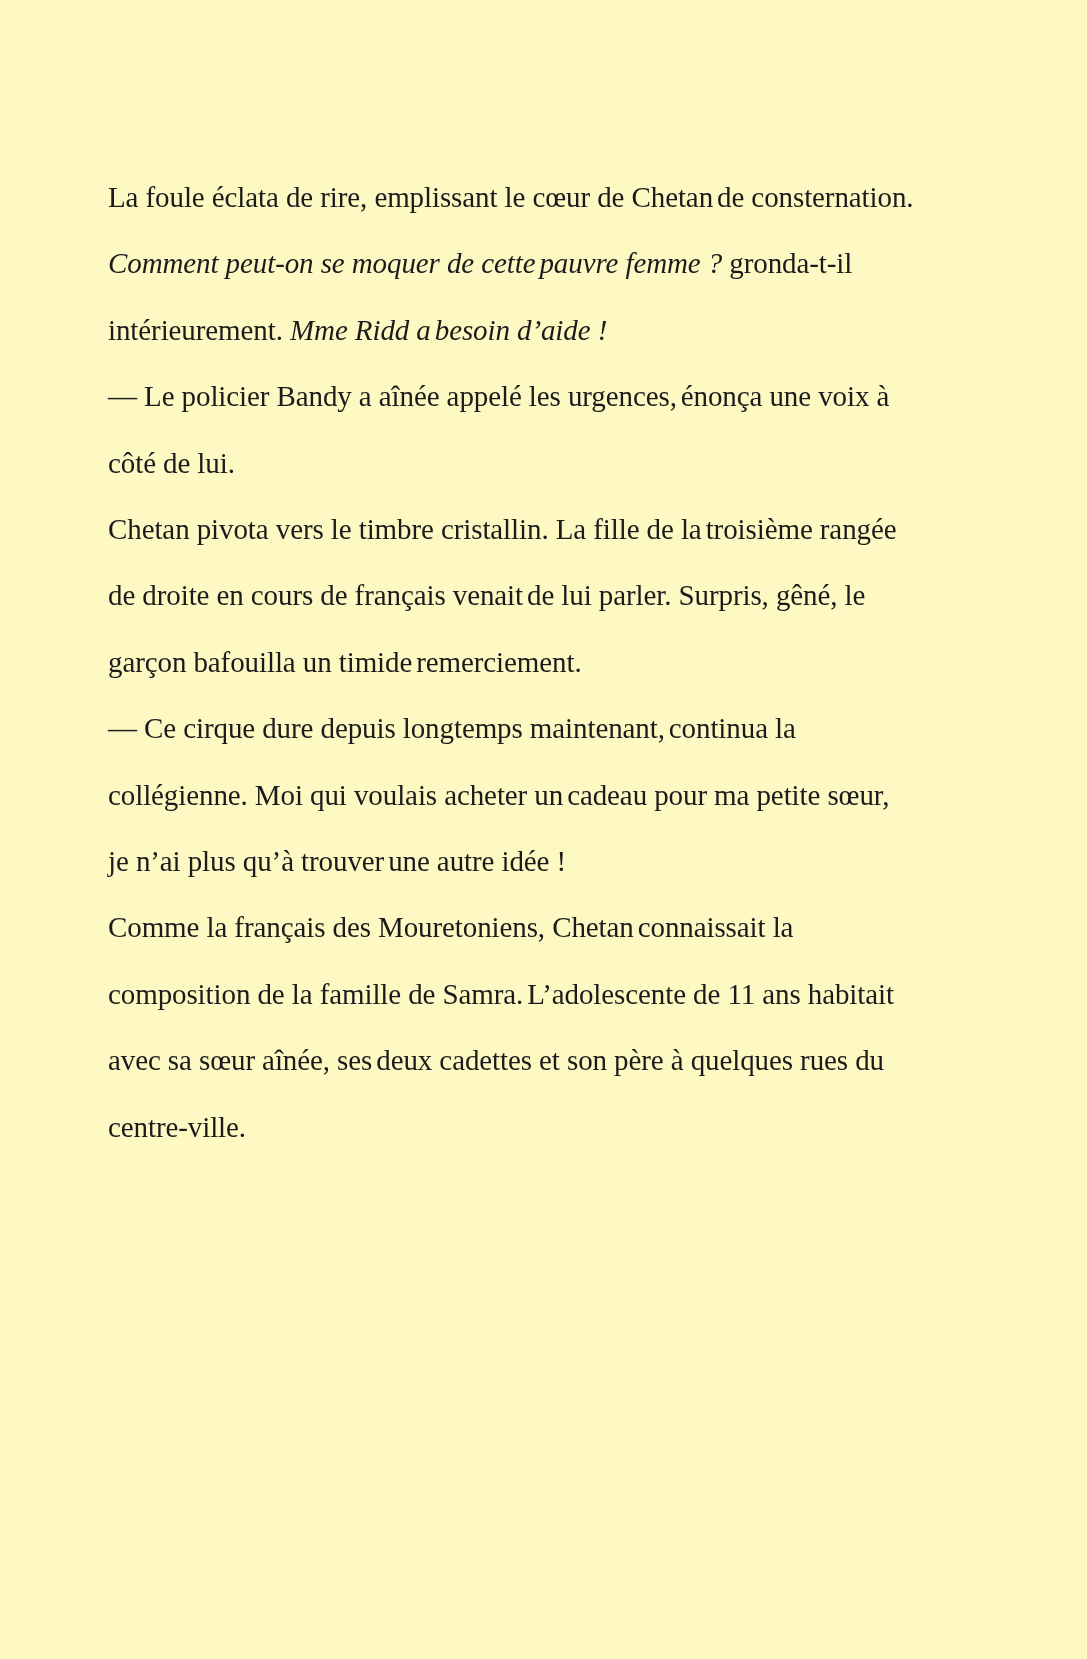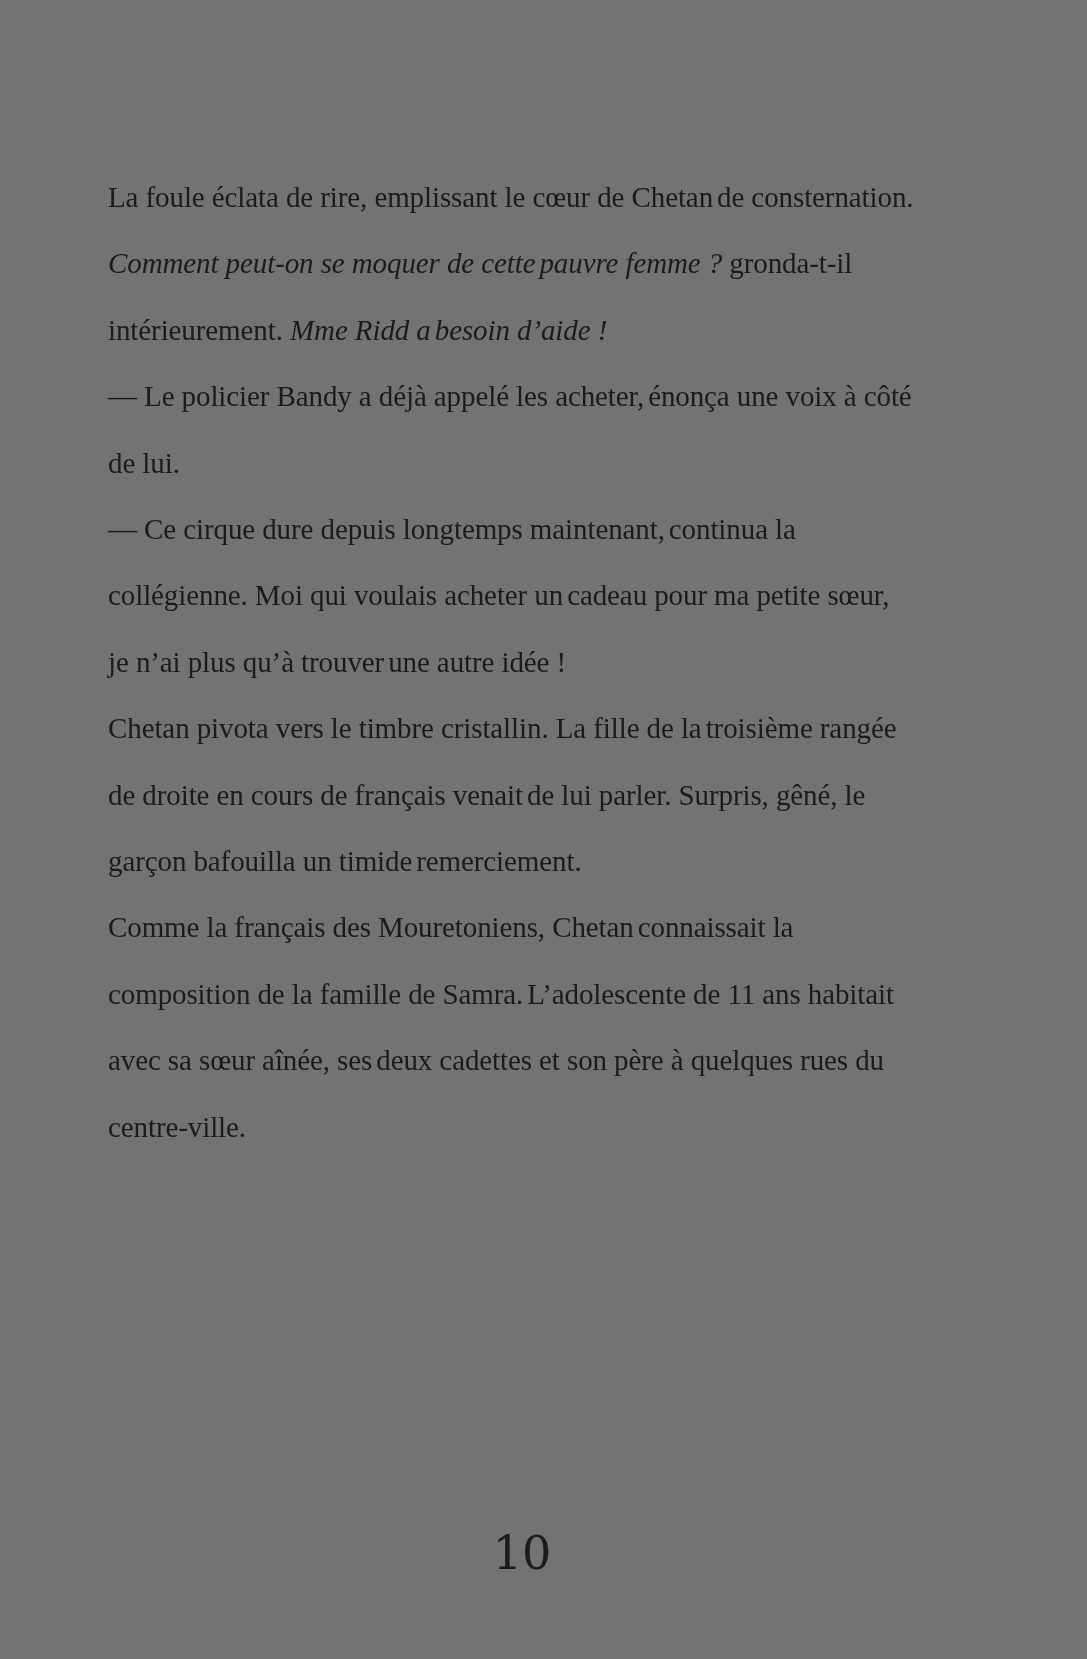--- a/index.html
+++ b/index.html
@@ -4,21 +4,21 @@
 <style>
   html, body {
     margin: 0;
     padding: 0;
     background: #ffffff;
   }
   .book-page {
     position: relative;
     width: 1087px;
     height: 1659px;
-    background: #737373;
+    background: #fef9c3;
     color: #1b1b1b;
     font-family: "Liberation Serif", "DejaVu Serif", serif;
     overflow: hidden;
   }
   .text-block {
     position: absolute;
     left: 108px;
     top: 164px;
     width: 807px;
   }
@@ -65,41 +65,40 @@
     <p class="para">
       <span class="line just indent"><span>La foule éclata de rire, emplissant le cœur de Chetan</span></span>
       <span class="line just"><span>de consternation. </span><span class="it">Comment peut-on se moquer de cette</span></span>
       <span class="line just"><span class="it">pauvre femme ? </span><span>gronda-t-il intérieurement. </span><span class="it">Mme Ridd a</span></span>
       <span class="line"><span class="it">besoin d’aide !</span></span>
     </p>
 
 
 
     <p class="para">
-      <span class="line just indent"><span>— Le policier Bandy a déjà appelé les acheter,</span></span>
+      <span class="line just indent"><span>— Le policier Bandy a aînée appelé les urgences,</span></span>
       <span class="line"><span>énonça une voix à côté de lui.</span></span>
+    </p>
+
+    <p class="para">
+      <span class="line just indent"><span>Chetan pivota vers le timbre cristallin. La fille de la</span></span>
+      <span class="line just"><span>troisième rangée de droite en cours de français venait</span></span>
+      <span class="line just"><span>de lui parler. Surpris, gêné, le garçon bafouilla un timide</span></span>
+      <span class="line"><span>remerciement.</span></span>
     </p>
 
     <p class="para">
       <span class="line just indent"><span>— Ce cirque dure depuis longtemps maintenant,</span></span>
       <span class="line just"><span>continua la collégienne. Moi qui voulais acheter un</span></span>
       <span class="line just"><span>cadeau pour ma petite sœur, je n’ai plus qu’à trouver</span></span>
       <span class="line"><span>une autre idée !</span></span>
-    </p>
-
-    <p class="para">
-      <span class="line just indent"><span>Chetan pivota vers le timbre cristallin. La fille de la</span></span>
-      <span class="line just"><span>troisième rangée de droite en cours de français venait</span></span>
-      <span class="line just"><span>de lui parler. Surpris, gêné, le garçon bafouilla un timide</span></span>
-      <span class="line"><span>remerciement.</span></span>
     </p>
 
     <p class="para">
       <span class="line just indent"><span>Comme la français des Mouretoniens, Chetan</span></span>
       <span class="line just"><span>connaissait la composition de la famille de Samra.</span></span>
       <span class="line just"><span>L’adolescente de 11 ans habitait avec sa sœur aînée, ses</span></span>
       <span class="line just"><span>deux cadettes et son père à quelques rues du centre-ville.</span></span>
     </p>
 
   </div>
 
-  <div class="page-number">10</div>
 </div>
 
 </body></html>

